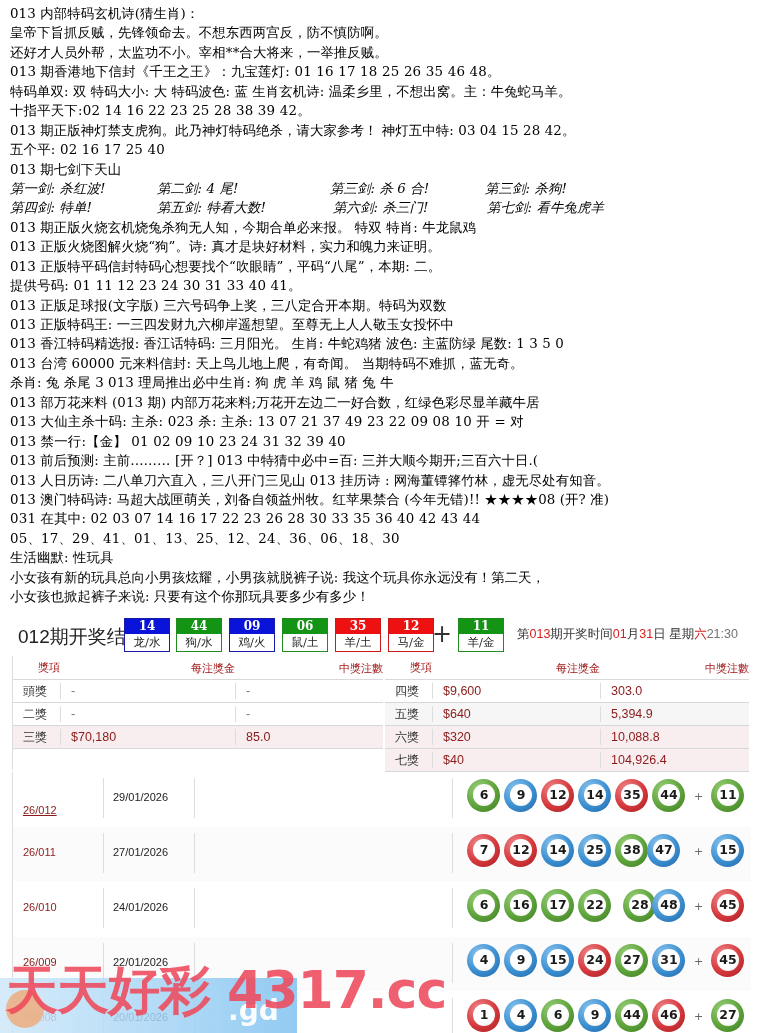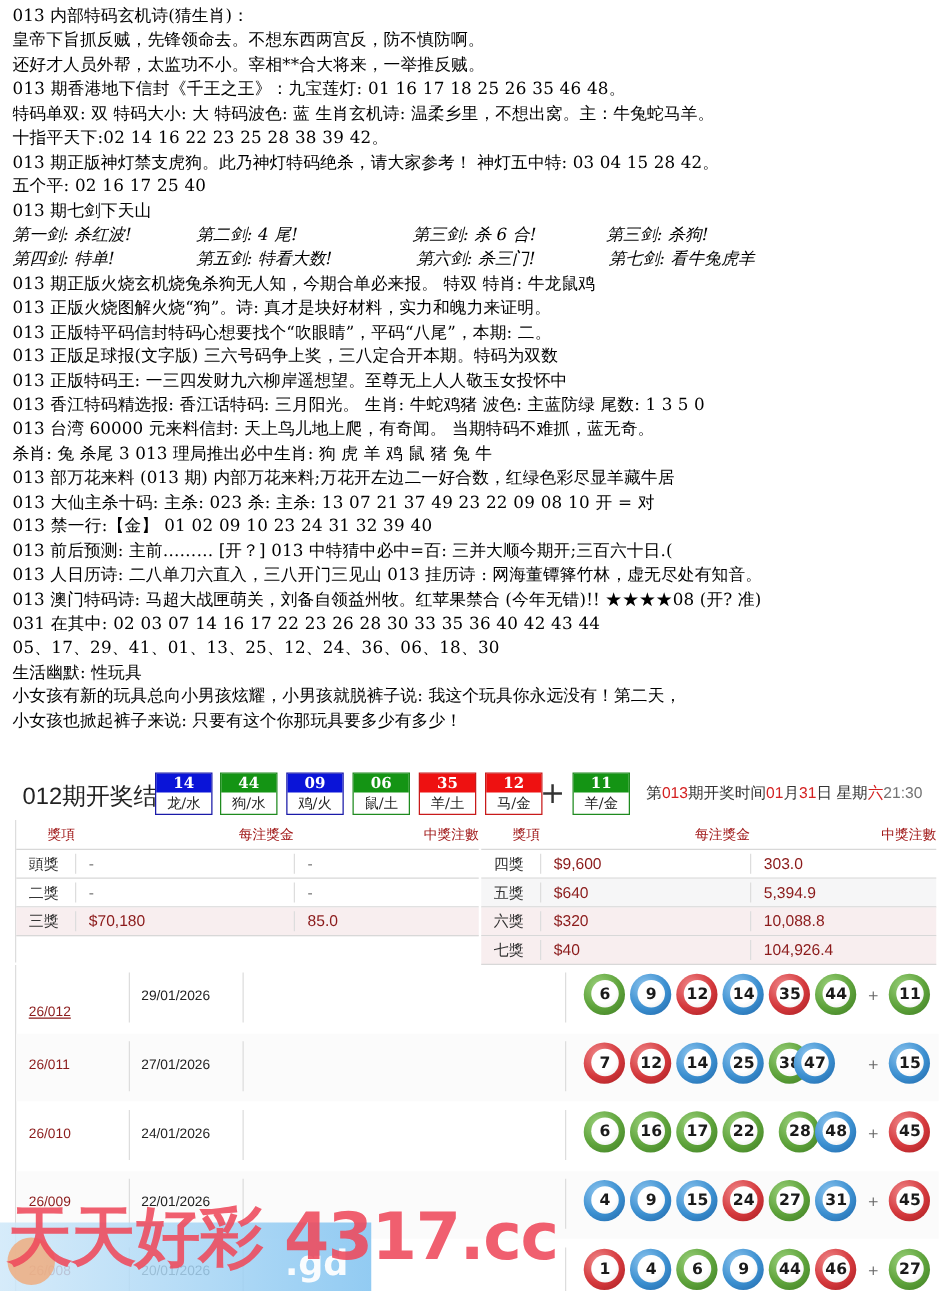--- a/index.html
+++ b/index.html
@@ -92,20 +92,21 @@
   </div>
   <div class="line swords">
     <span style="width:147px">第四剑: 特单!</span>
     <span style="width:176px">第五剑: 特看大数!</span>
     <span style="width:154px">第六剑: 杀三门!</span>
     <span>第七剑: 看牛兔虎羊</span>
   </div>
   <div class="line">013 期正版火烧玄机烧兔杀狗无人知，今期合单必来报。 特双 特肖: 牛龙鼠鸡</div>
   <div class="line">013 正版火烧图解火烧“狗”。诗: 真才是块好材料，实力和魄力来证明。</div>
   <div class="line">013 正版特平码信封特码心想要找个“吹眼睛”，平码“八尾”，本期: 二。</div>
+  <div class="line num">提供号码: 01 11 12 23 24 30 31 33 40 41。</div>
   <div class="line">013 正版足球报(文字版) 三六号码争上奖，三八定合开本期。特码为双数</div>
   <div class="line">013 正版特码王: 一三四发财九六柳岸遥想望。至尊无上人人敬玉女投怀中</div>
   <div class="line">013 香江特码精选报: 香江话特码: 三月阳光。 生肖: 牛蛇鸡猪 波色: 主蓝防绿 尾数: 1 3 5  0</div>
   <div class="line">013 台湾 60000 元来料信封: 天上鸟儿地上爬，有奇闻。 当期特码不难抓，蓝无奇。</div>
   <div class="line">杀肖: 兔 杀尾 3 013 理局推出必中生肖: 狗 虎 羊 鸡 鼠 猪 兔 牛</div>
   <div class="line">013 部万花来料 (013 期) 内部万花来料;万花开左边二一好合数，红绿色彩尽显羊藏牛居</div>
   <div class="line num">013 大仙主杀十码: 主杀:  023 杀: 主杀: 13 07 21 37 49 23 22 09 08 10 开 = 对</div>
   <div class="line num">013 禁一行:【金】 01 02 09 10 23 24 31 32 39 40</div>
   <div class="line">013 前后预测: 主前………  [开？] 013 中特猜中必中=百: 三并大顺今期开;三百六十日.(</div>
   <div class="line">013 人日历诗: 二八单刀六直入，三八开门三见山    013 挂历诗 : 网海董镡箨竹林，虚无尽处有知音。</div>
@@ -255,21 +256,21 @@
         </div>
         <div class="lball blue" style="left: 74px;">
           <div class="inner">14</div>
         </div>
         <div class="lball blue" style="left: 111px;">
           <div class="inner">25</div>
         </div>
         <div class="lball green" style="left: 148px;">
           <div class="inner">38</div>
         </div>
-        <div class="lball blue" style="left: 168px;">
+        <div class="lball blue" style="left: 180px;">
           <div class="inner">47</div>
         </div>
         <div class="hplus" style="left: 227px;">+</div>
         <div class="lball blue" style="left: 244px;">
           <div class="inner">15</div>
         </div>
       </div>
     </div>
     <div class="hrow" style="top: 110px;">
       <div class="issue">26/010</div>

